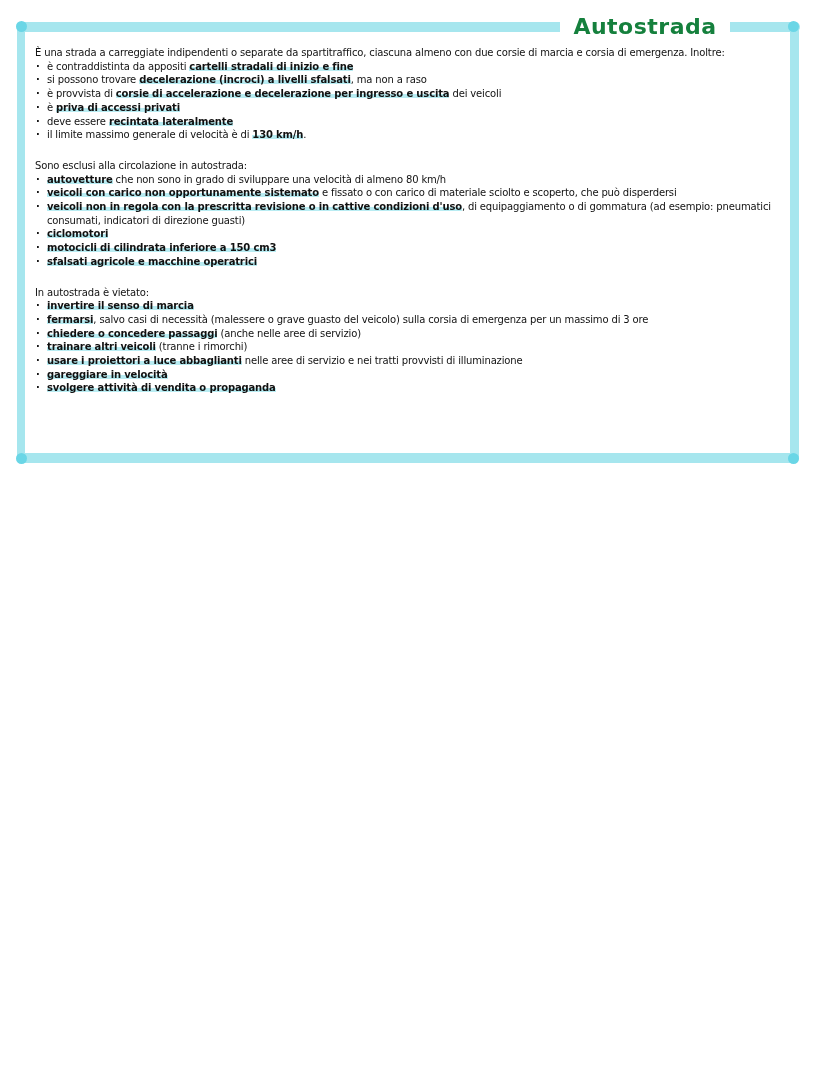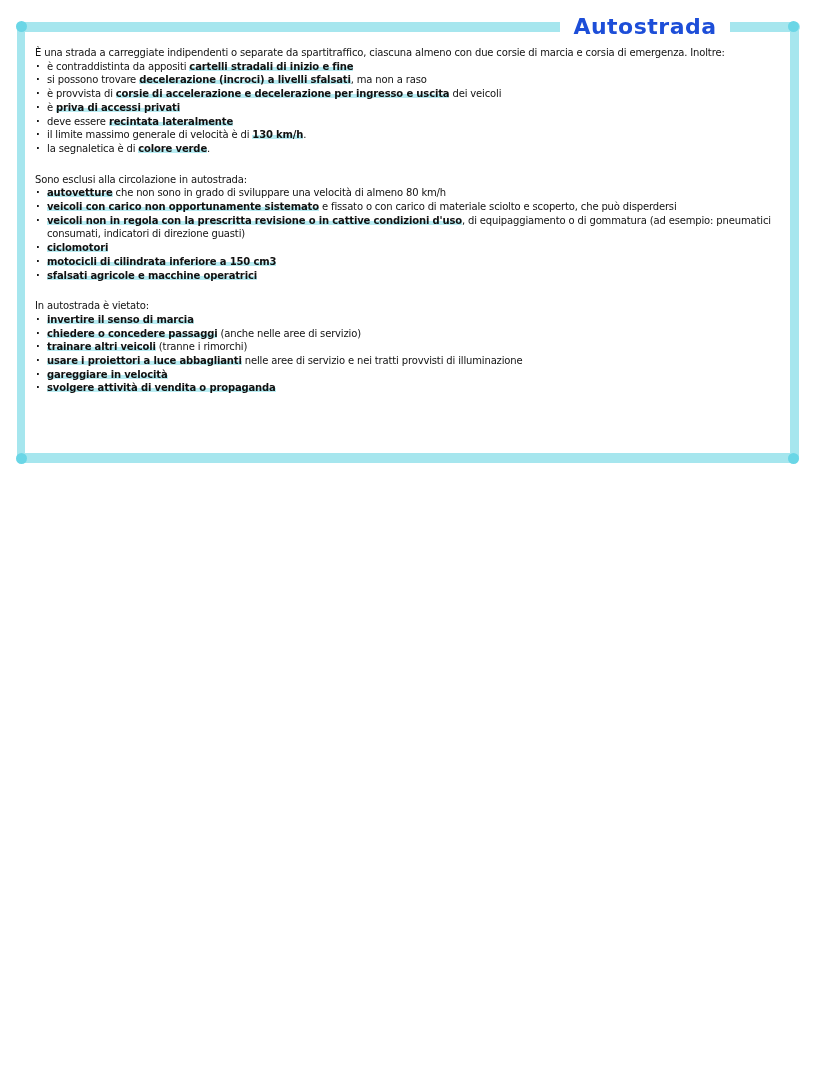--- a/index.html
+++ b/index.html
@@ -12,21 +12,21 @@
   .bar.left { left: 0; top: 0; width: 8px; height: 440px; }
   .bar.right { left: 773px; top: 0; width: 9px; height: 440px; }
   .bar.bottom { left: 0; top: 431px; width: 782px; height: 10px; }
   .dot { position: absolute; width: 11px; height: 11px; border-radius: 50%; background: #6ad6e6; }
   .dot.tl { left: -1px; top: -1px; }
   .dot.tr { left: 771px; top: -1px; }
   .dot.bl { left: -1px; top: 431px; }
   .dot.br { left: 771px; top: 431px; }
   .title { position: absolute; left: 560px; top: 12px; width: 170px; text-align: center;
            font-family: "DejaVu Sans", sans-serif; font-weight: bold; font-size: 22px;
-           letter-spacing: 0.5px; color: #1d4ed8; background: #fff; line-height: 30px; }
+           letter-spacing: 0.5px; color: #15803d; background: #fff; line-height: 30px; }
   .content { position: absolute; left: 35px; top: 46px; width: 745px;
              font-size: 10px; line-height: 13.7px; letter-spacing: -0.15px; }
   .content p { margin: 0; }
   .content ul { margin: 0; padding: 0; list-style: none; }
   .content li { position: relative; padding-left: 12px; }
   .content li::before { content: "·"; position: absolute; left: 1px; top: 0; font-weight: bold; }
   .section { margin-top: 17px; }
   .hl { background: linear-gradient(to bottom, transparent 55%, #b8ecf2 55%, #b8ecf2 95%, transparent 95%);
         font-weight: bold; }
 </style>
@@ -49,39 +49,39 @@
 
 <div class="content">
   <p>È una strada a carreggiate indipendenti o separate da spartitraffico, ciascuna almeno con due corsie di marcia e corsia di emergenza. Inoltre:</p>
   <ul>
       <li><span>è contraddistinta da appositi </span><span class="hl">cartelli stradali di inizio e fine</span><span></span></li>
       <li><span>si possono trovare </span><span class="hl">decelerazione (incroci) a livelli sfalsati</span><span>, ma non a raso</span></li>
       <li><span>è provvista di </span><span class="hl">corsie di accelerazione e decelerazione per ingresso e uscita</span><span> dei veicoli</span></li>
       <li><span>è </span><span class="hl">priva di accessi privati</span><span></span></li>
       <li><span>deve essere </span><span class="hl">recintata lateralmente</span><span></span></li>
       <li><span>il limite massimo generale di velocità è di </span><span class="hl">130 km/h</span><span>.</span></li>
-      <li><span>la segnaletica è di </span><span class="hl">colore verde</span><span>.</span></li>
     </ul>
 
   <div class="section">
     <p>Sono esclusi alla circolazione in autostrada:</p>
     <ul>
         <li><span></span><span class="hl">autovetture</span><span> che non sono in grado di sviluppare una velocità di almeno 80 km/h</span></li>
         <li><span></span><span class="hl">veicoli con carico non opportunamente sistemato</span><span> e fissato o con carico di materiale sciolto e scoperto, che può disperdersi</span></li>
         <li><span></span><span class="hl">veicoli non in regola con la prescritta revisione o in cattive condizioni d'uso</span><span>, di equipaggiamento o di gommatura (ad esempio: pneumatici consumati, indicatori di direzione guasti)</span></li>
         <li><span></span><span class="hl">ciclomotori</span><span></span></li>
         <li><span></span><span class="hl">motocicli di cilindrata inferiore a 150 cm3</span><span></span></li>
         <li><span></span><span class="hl">sfalsati agricole e macchine operatrici</span><span></span></li>
       </ul>
   </div>
 
   <div class="section">
     <p>In autostrada è vietato:</p>
     <ul>
         <li><span></span><span class="hl">invertire il senso di marcia</span><span></span></li>
+        <li><span></span><span class="hl">fermarsi</span><span>, salvo casi di necessità (malessere o grave guasto del veicolo) sulla corsia di emergenza per un massimo di 3 ore</span></li>
         <li><span></span><span class="hl">chiedere o concedere passaggi</span><span> (anche nelle aree di servizio)</span></li>
         <li><span></span><span class="hl">trainare altri veicoli</span><span> (tranne i rimorchi)</span></li>
         <li><span></span><span class="hl">usare i proiettori a luce abbaglianti</span><span> nelle aree di servizio e nei tratti provvisti di illuminazione</span></li>
         <li><span></span><span class="hl">gareggiare in velocità</span><span></span></li>
         <li><span></span><span class="hl">svolgere attività di vendita o propaganda</span><span></span></li>
       </ul>
   </div>
 </div>
 
 </body></html>

